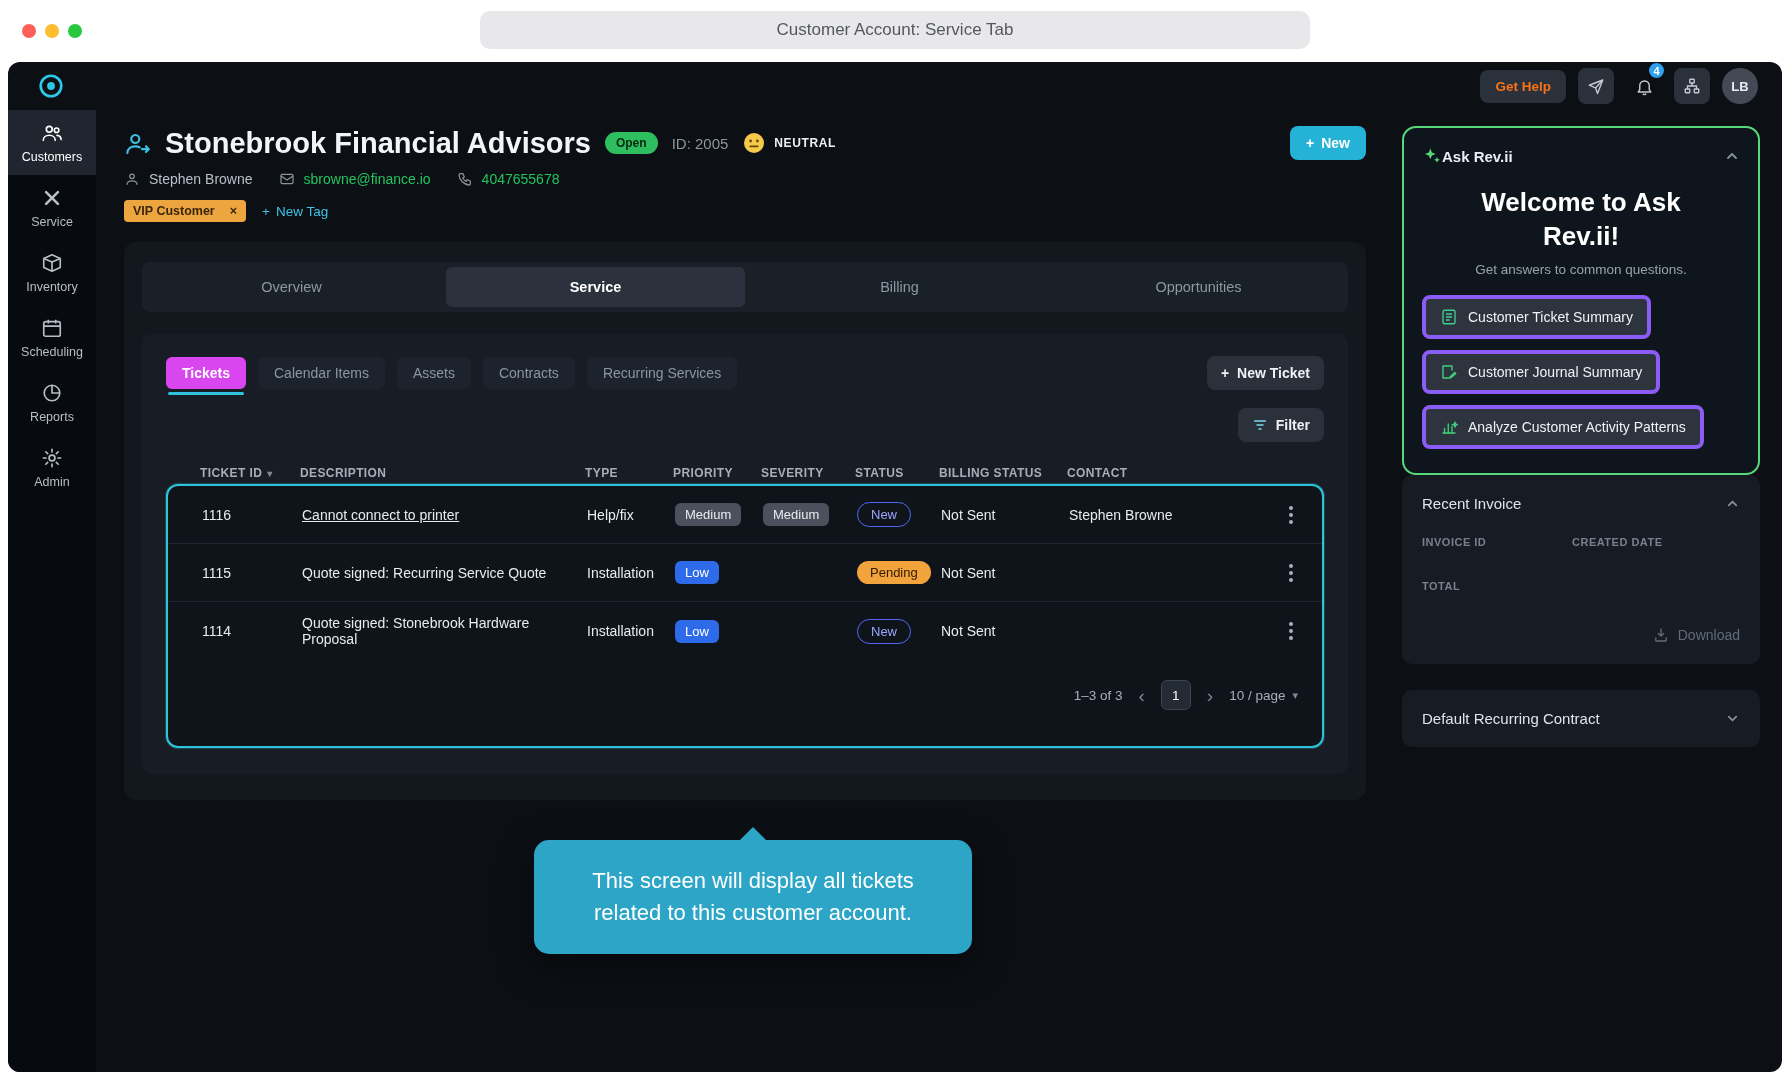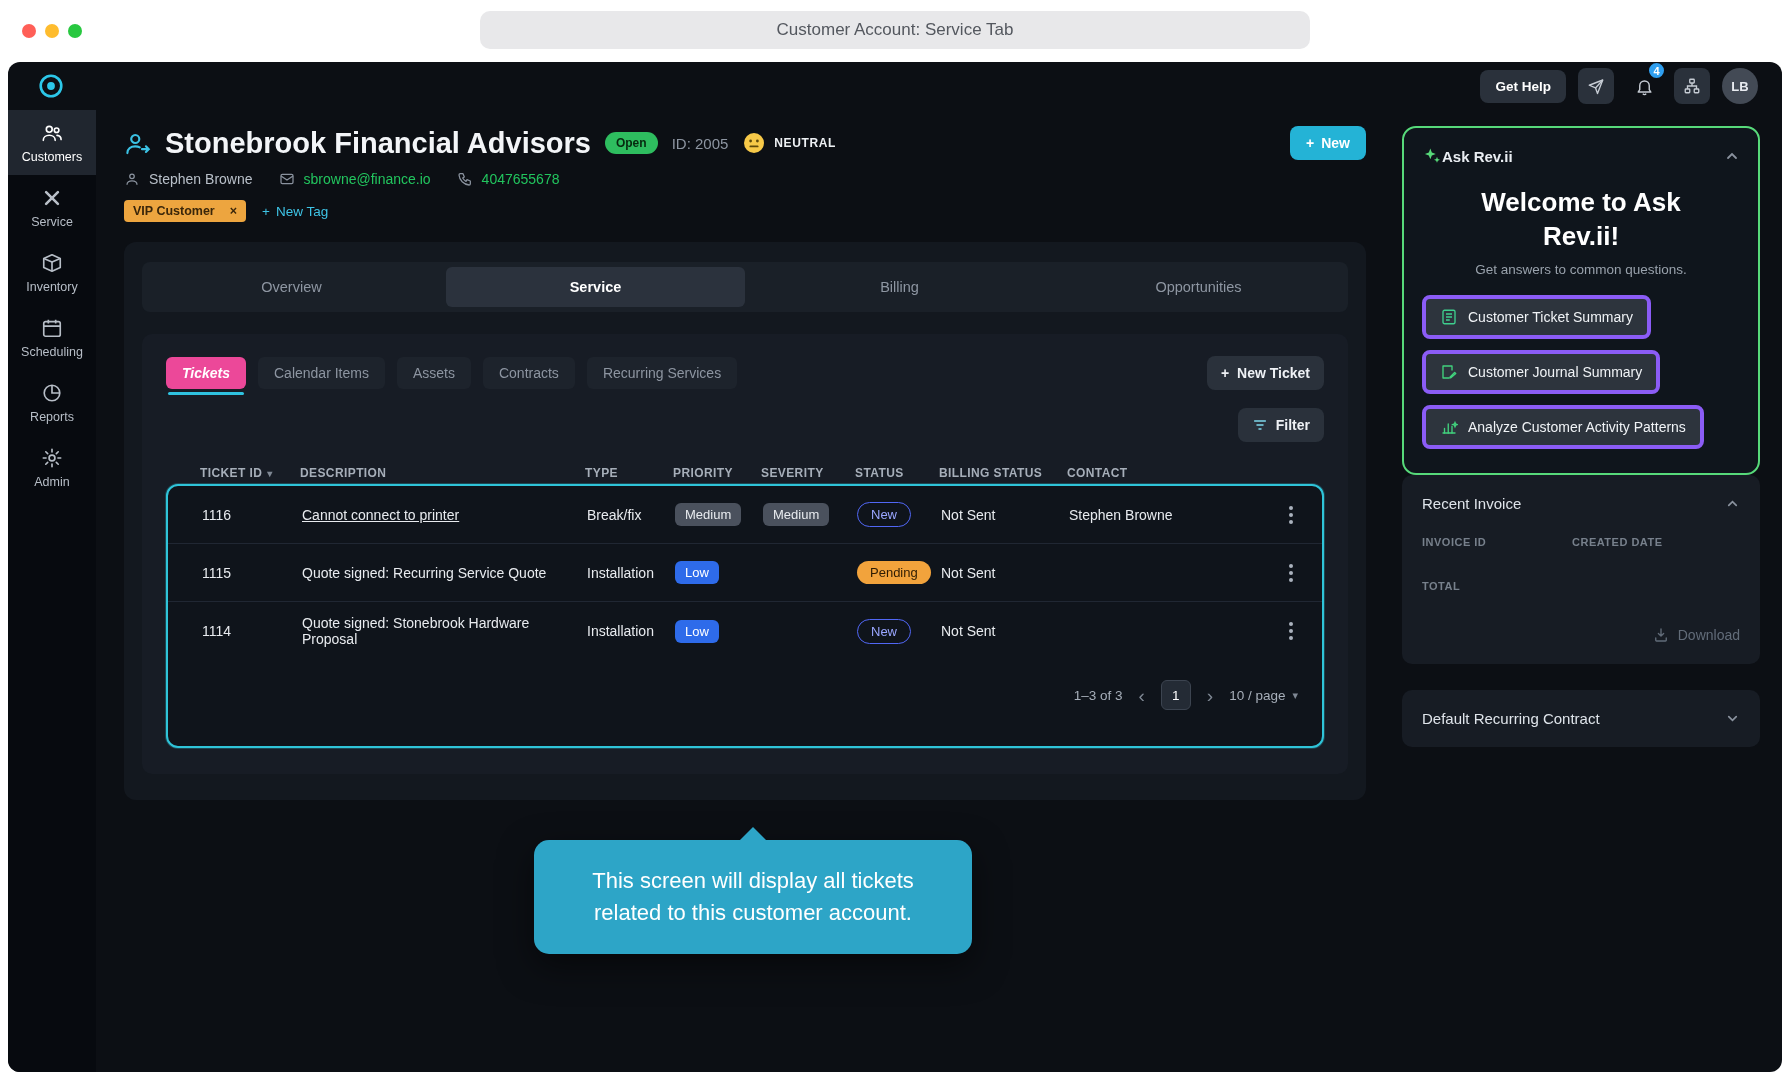--- a/index.html
+++ b/index.html
@@ -13,21 +13,21 @@
   .title-pill { position:absolute; left:50%; top:11px; transform:translateX(-50%); width:830px; height:38px;
     background:#e8e8ea; border-radius:10px; display:flex; align-items:center; justify-content:center;
     color:#54585f; font-size:17px; }
 
   
   .app { position:absolute; left:8px; right:8px; top:62px; bottom:8px; background:#0c0f14; border-radius:12px; overflow:hidden; }
 
   
   .topnav { height:48px; display:flex; align-items:center; padding:0 24px 0 30px; gap:12px; }
   .topnav .spacer { flex:1; }
-  .gethelp { background:#2a313b; color:#ffffff; font-size:13.5px; font-weight:700; padding:9px 15px; border-radius:8px; cursor:pointer; }
+  .gethelp { background:#2a313b; color:#f97316; font-size:13.5px; font-weight:700; padding:9px 15px; border-radius:8px; cursor:pointer; }
   .iconbtn { position:relative; width:36px; height:36px; border-radius:8px; background:#2a313b; display:flex; align-items:center; justify-content:center; color:#c6ccd4; cursor:pointer; }
   .iconbtn.plain { background:transparent; }
   .badge-count { position:absolute; top:-7px; right:-4px; min-width:19px; height:19px; padding:0 4px; background:#2f9ff0; border:2px solid #0c0f14;
     border-radius:999px; color:#fff; font-size:11px; font-weight:700; display:flex; align-items:center; justify-content:center; }
   .avatar { width:36px; height:36px; border-radius:50%; background:#434a55; color:#e8ebf0; font-size:13px; font-weight:700; display:flex; align-items:center; justify-content:center; cursor:pointer; }
 
   .appbody { display:flex; height:calc(100% - 48px); }
 
   
   .sidebar { width:88px; background:#070a0f; display:flex; flex-direction:column; flex-shrink:0; }
@@ -60,21 +60,21 @@
   
   .content-panel { margin-top:20px; background:#13181f; border-radius:12px; padding:20px 18px 26px; }
 
   .tabsbar { background:#1a2028; border-radius:8px; height:50px; display:flex; }
   .tab { flex:1; display:flex; align-items:center; justify-content:center; color:#8e96a2; font-size:14.5px; cursor:pointer; }
   .tab.active { margin:5px; background:#2b323d; border-radius:6px; color:#ffffff; font-weight:700; }
 
   .tickets-card { margin-top:22px; background:#171c25; border-radius:10px; padding:22px 24px 26px; }
   .subtabs { display:flex; align-items:center; gap:12px; }
   .subtab { color:#8d95a1; font-size:14px; background:#1d232c; padding:8px 16px; border-radius:6px; cursor:pointer; position:relative; }
-  .subtab.active { background:#ec4899; color:#ffffff; font-weight:600;font-style:italic; }
+  .subtab.active { background:#d946ef; color:#ffffff; font-weight:600; }
   .subtab.active::after { content:''; position:absolute; left:2px; right:2px; bottom:-6px; height:3px; background:#2fc2e0; border-radius:2px; }
   .btn-dark { margin-left:auto; background:#2a313b; color:#eef1f5; font-size:14px; font-weight:600; padding:9px 14px; border-radius:8px; display:flex; gap:8px; align-items:center; cursor:pointer; }
   .filter-row { display:flex; justify-content:flex-end; margin-top:18px; }
   .btn-filter { background:#2a313b; color:#eef1f5; font-size:14px; font-weight:600; padding:9px 14px; border-radius:8px; display:flex; gap:8px; align-items:center; cursor:pointer; }
 
   .tgrid { display:grid; grid-template-columns:100px 285px 88px 88px 94px 84px 128px 1fr 48px; align-items:center; padding:0 18px 0 34px; }
   .thead { margin-top:24px; margin-bottom:4px; color:#a6aeb9; font-size:12px; font-weight:700; letter-spacing:.4px; }
   .thead .sort { color:#7f8894; font-size:10px; margin-left:5px; }
 
   .highlight-box { border:2.5px solid #2fc4d9; box-shadow:0 0 0 1px rgba(47,196,217,.25); border-radius:12px; background:#0f141b; overflow:hidden; }
@@ -344,21 +344,21 @@
             <span>STATUS</span>
             <span>BILLING STATUS</span>
             <span>CONTACT</span>
             <span></span>
           </div>
 
           <div class="highlight-box">
             <div class="tgrid trow">
               <span>1116</span>
               <span class="desc-link">Cannot connect to printer</span>
-              <span>Break/fix</span>
+              <span>Help/fix</span>
               <span><span class="badge gray">Medium</span></span>
               <span><span class="badge gray">Medium</span></span>
               <span><span class="pill outline-blue">New</span></span>
               <span>Not Sent</span>
               <span>Stephen Browne</span>
               <span class="kebab-wrap">
                   <span class="kebab"></span>
                 </span>
             </div>
             <div class="tgrid trow">

